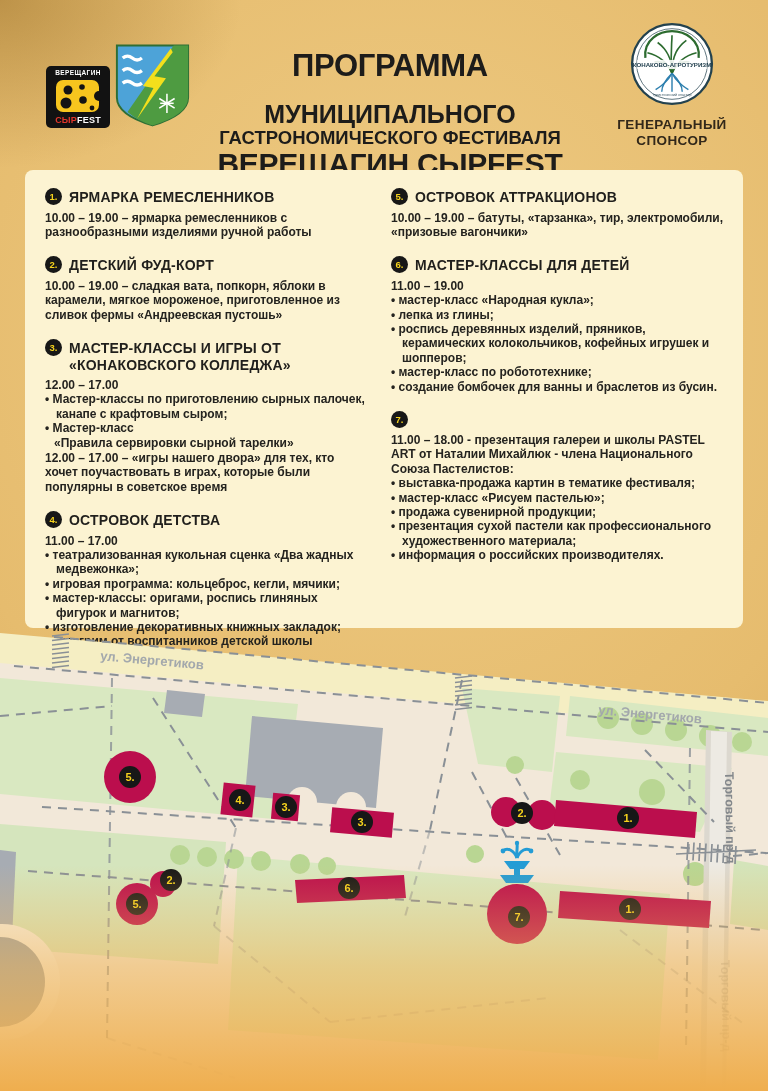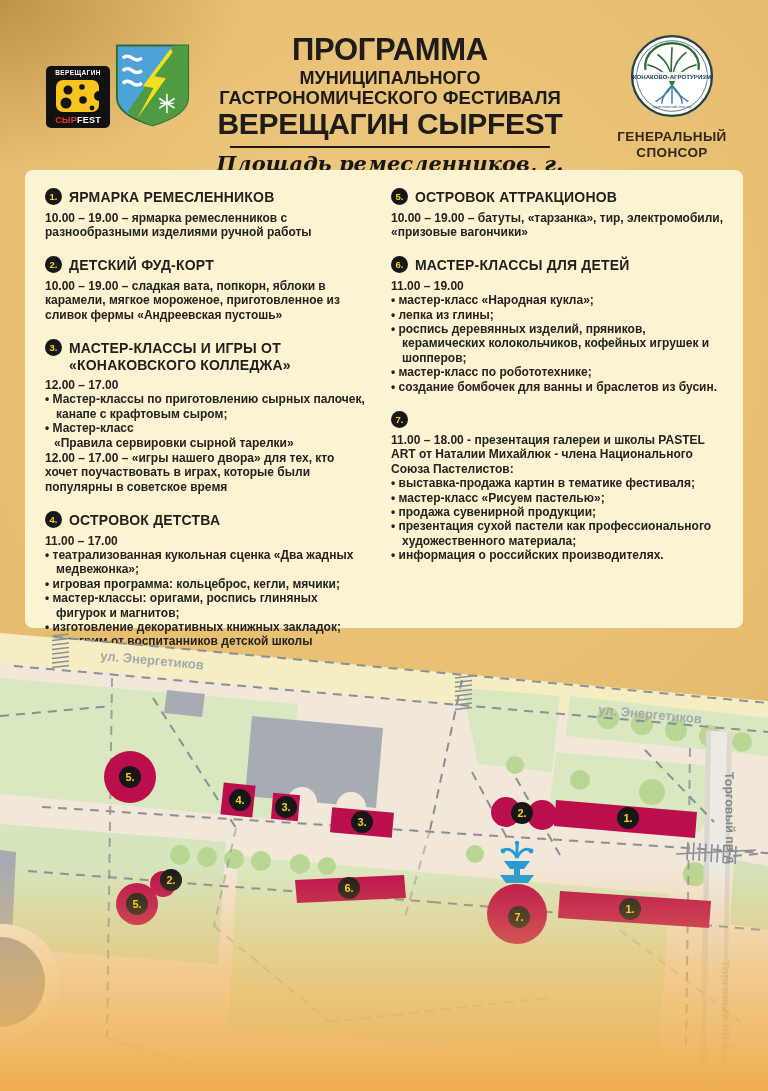--- a/index.html
+++ b/index.html
@@ -12,27 +12,27 @@
   }
   
   .hdr{position:absolute;left:0;top:0;width:100%;height:170px;}
   .logo-cheese{position:absolute;left:46px;top:66px;width:64px;height:62px;background:#121212;border-radius:5px;
     display:flex;flex-direction:column;align-items:center;justify-content:space-between;padding:3px 2px;box-sizing:border-box;}
   .logo-cheese .lt{color:#fff;font-size:6.5px;font-weight:800;letter-spacing:.4px;}
   .logo-cheese .lb{font-size:9px;font-weight:800;letter-spacing:.2px;}
   .logo-cheese .lb .r{color:#e2372b}.logo-cheese .lb .w{color:#fff}
   .coat{position:absolute;left:114px;top:42px;width:77px;height:86px;}
   .titles{position:absolute;left:200px;top:32px;width:380px;text-align:center;color:#1d1c1a;}
-  .t1{font-size:31px;font-weight:800;line-height:1.02;letter-spacing:-.3px;margin:2px;}
-  .t2{font-size:18px;font-weight:800;line-height:1.12;margin:0;}
+  .t1{font-size:31px;font-weight:800;line-height:1.02;letter-spacing:-.3px;margin:18px;}
+  .t2{font-size:25px;font-weight:800;line-height:1.12;margin:0;}
   .t3{font-size:18.5px;font-weight:800;line-height:1.12;margin:0;}
   .t4{font-size:30px;font-weight:800;line-height:1.06;letter-spacing:-.3px;margin:0;}
   .rule{width:320px;border-top:2.5px solid #1d1c1a;margin:6px auto 3px;}
   .subtitle{font-family:"DejaVu Serif",serif;font-style:italic;font-weight:700;font-size:21px;color:#171717;margin:0;}
-  .sponsor{position:absolute;right:30px;top:34px;width:132px;text-align:center;}
+  .sponsor{position:absolute;right:30px;top:22px;width:132px;text-align:center;}
   .sponsor .emb{width:84px;height:84px;}
   .sp-label{margin-top:7px;font-size:13.5px;font-weight:800;color:#32281a;letter-spacing:.4px;line-height:1.2;}
   
   .panel{position:absolute;left:25px;right:25px;top:170px;height:458px;background:#fcf3d2;border-radius:8px;
     display:flex;gap:24px;padding:17px 18px 0 20px;box-sizing:border-box;}
   .col{flex:1 1 0;}
   .col.left{flex:0 0 322px;}
   .item{margin-bottom:16px;}
   .item-head{display:flex;align-items:flex-start;gap:7px;margin-bottom:5px;}
   .badge{flex:0 0 auto;width:17px;height:17px;border-radius:50%;background:#171717;color:#f6d31d;

